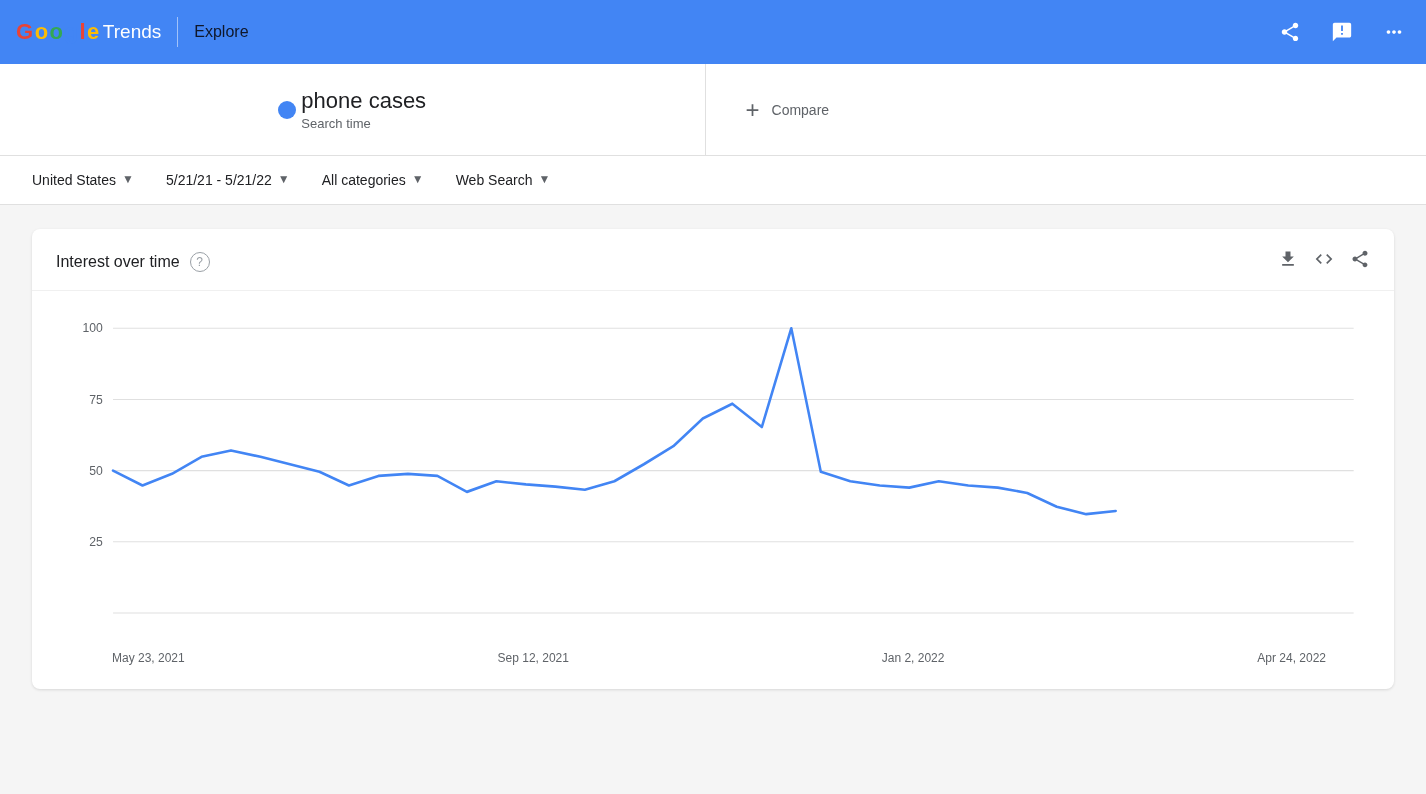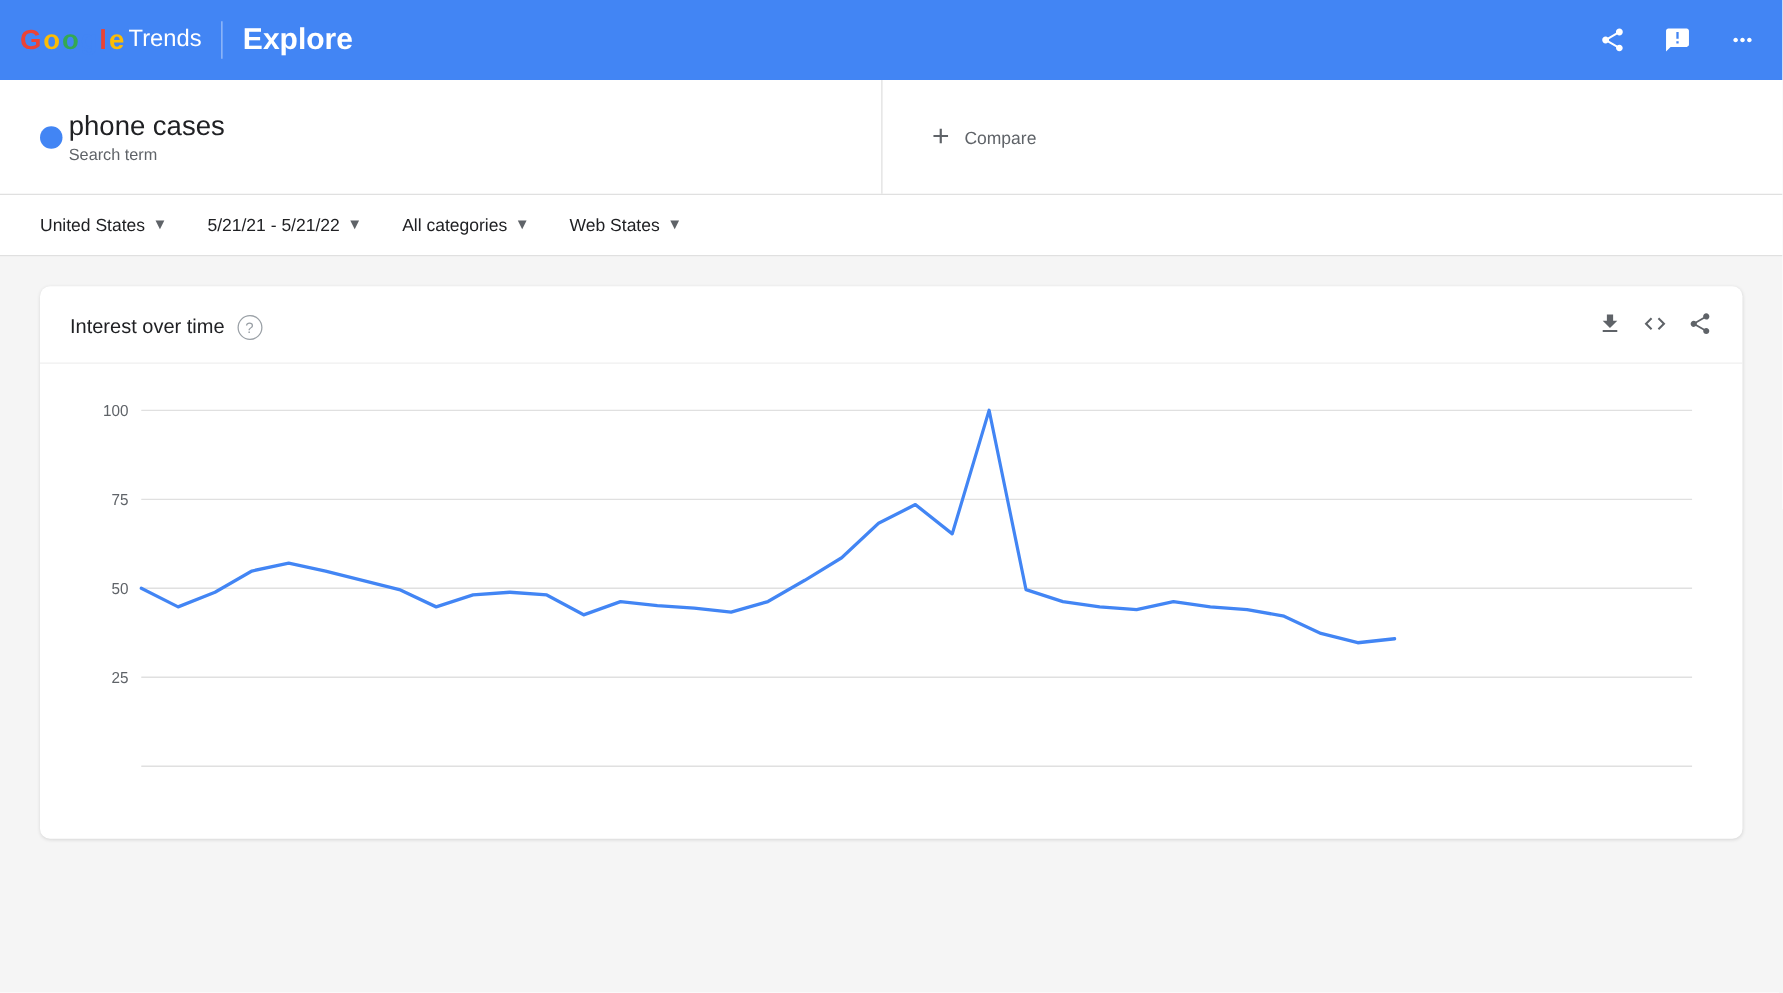--- a/index.html
+++ b/index.html
@@ -28,23 +28,23 @@
       color: white;
       letter-spacing: -0.5px;
     }
     .header-divider {
       width: 1px;
       height: 30px;
       background: rgba(255,255,255,0.5);
       margin: 0 16px;
     }
     .header-title {
-      font-size: 24px;
-      color: #ffffff;
-      font-weight: 700;
+      font-size: 16px;
+      color: #0f172a;
+      font-weight: 400;
     }
     .header-actions {
       margin-left: auto;
       display: flex;
       align-items: center;
       gap: 20px;
     }
     .header-icon {
       color: white;
       cursor: pointer;
@@ -63,20 +63,21 @@
       border-bottom: 1px solid #e0e0e0;
     }
     .search-term-box {
       flex: 1;
       padding: 24px 32px;
       border-right: 1px solid #e0e0e0;
       display: flex;
       align-items: center;
       gap: 5px;
       max-width: 720px;
+      justify-content: center;
     }
     .term-dot {
       width: 18px;
       height: 18px;
       border-radius: 50%;
       background: #4285f4;
       flex-shrink: 0;
     }
     .term-text-group {}
     .term-name {
@@ -231,21 +232,21 @@
       </svg>
     </div>
   </div>
 </header>
 
 <div class="search-area">
   <div class="search-term-box">
     <div class="term-dot"></div>
     <div class="term-text-group">
       <div class="term-name">phone cases</div>
-      <div class="term-sub">Search term</div>
+      <div class="term-sub">Search time</div>
     </div>
   </div>
   <div class="compare-box">
     <span class="compare-plus">+</span>
     <span class="compare-label">Compare</span>
   </div>
 </div>
 
 <div class="filter-bar">
   <div class="filter-item">
@@ -254,21 +255,21 @@
   </div>
   <div class="filter-item">
     <span>5/21/21 - 5/21/22</span>
     <span class="filter-arrow">▼</span>
   </div>
   <div class="filter-item">
     <span>All categories</span>
     <span class="filter-arrow">▼</span>
   </div>
   <div class="filter-item">
-    <span>Web States</span>
+    <span>Web Search</span>
     <span class="filter-arrow">▼</span>
   </div>
 </div>
 
 <div class="main-content">
   <div class="chart-card">
     <div class="chart-header">
       <span class="chart-title">Interest over time</span>
       <div class="help-icon">
         <span>?</span>
@@ -338,15 +339,21 @@
             872,164
             901,168
             930,170
             959,175
             988,188
             1017,195
             1046,192
           "></polyline>
       </svg>
 
+      <div class="x-axis-labels">
+        <span>May 23, 2021</span>
+        <span>Sep 12, 2021</span>
+        <span>Jan 2, 2022</span>
+        <span>Apr 24, 2022</span>
+      </div>
     </div>
   </div>
 </div>
 
 </body></html>

